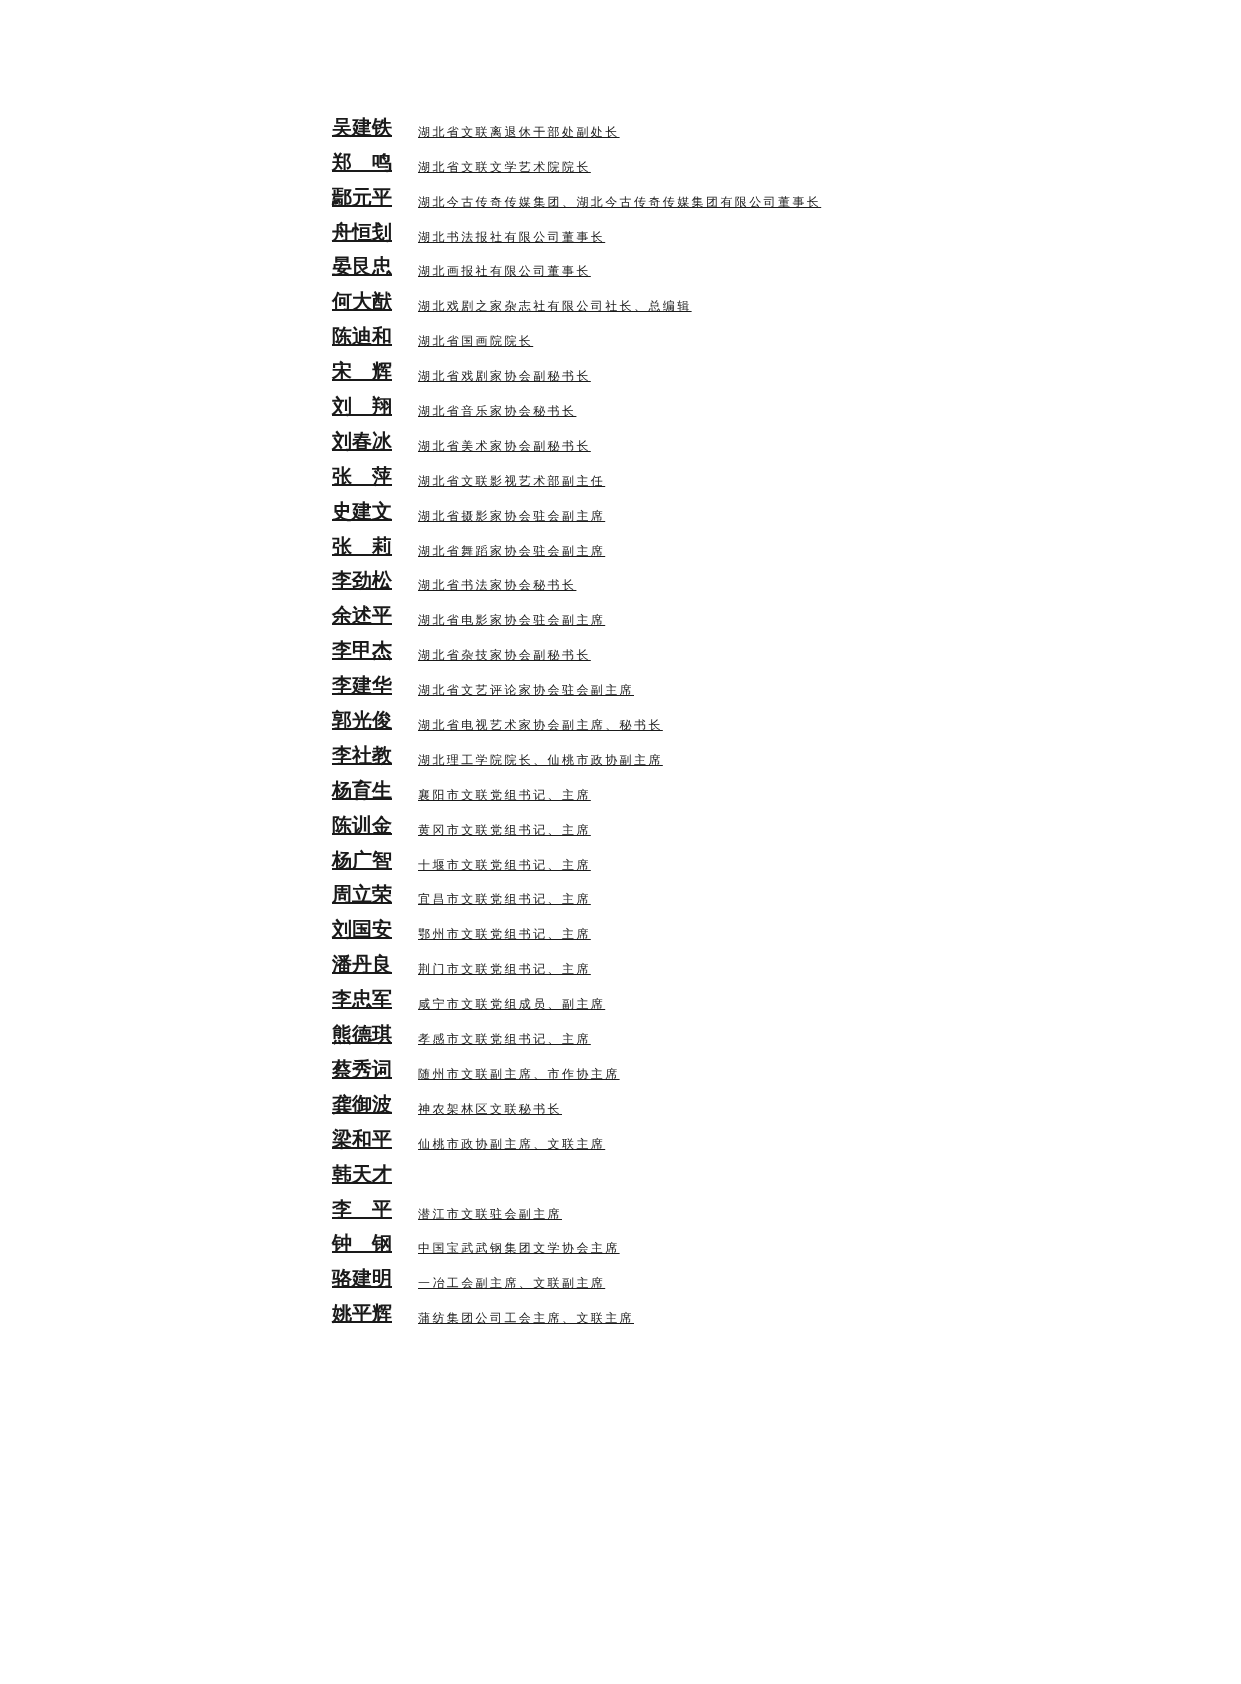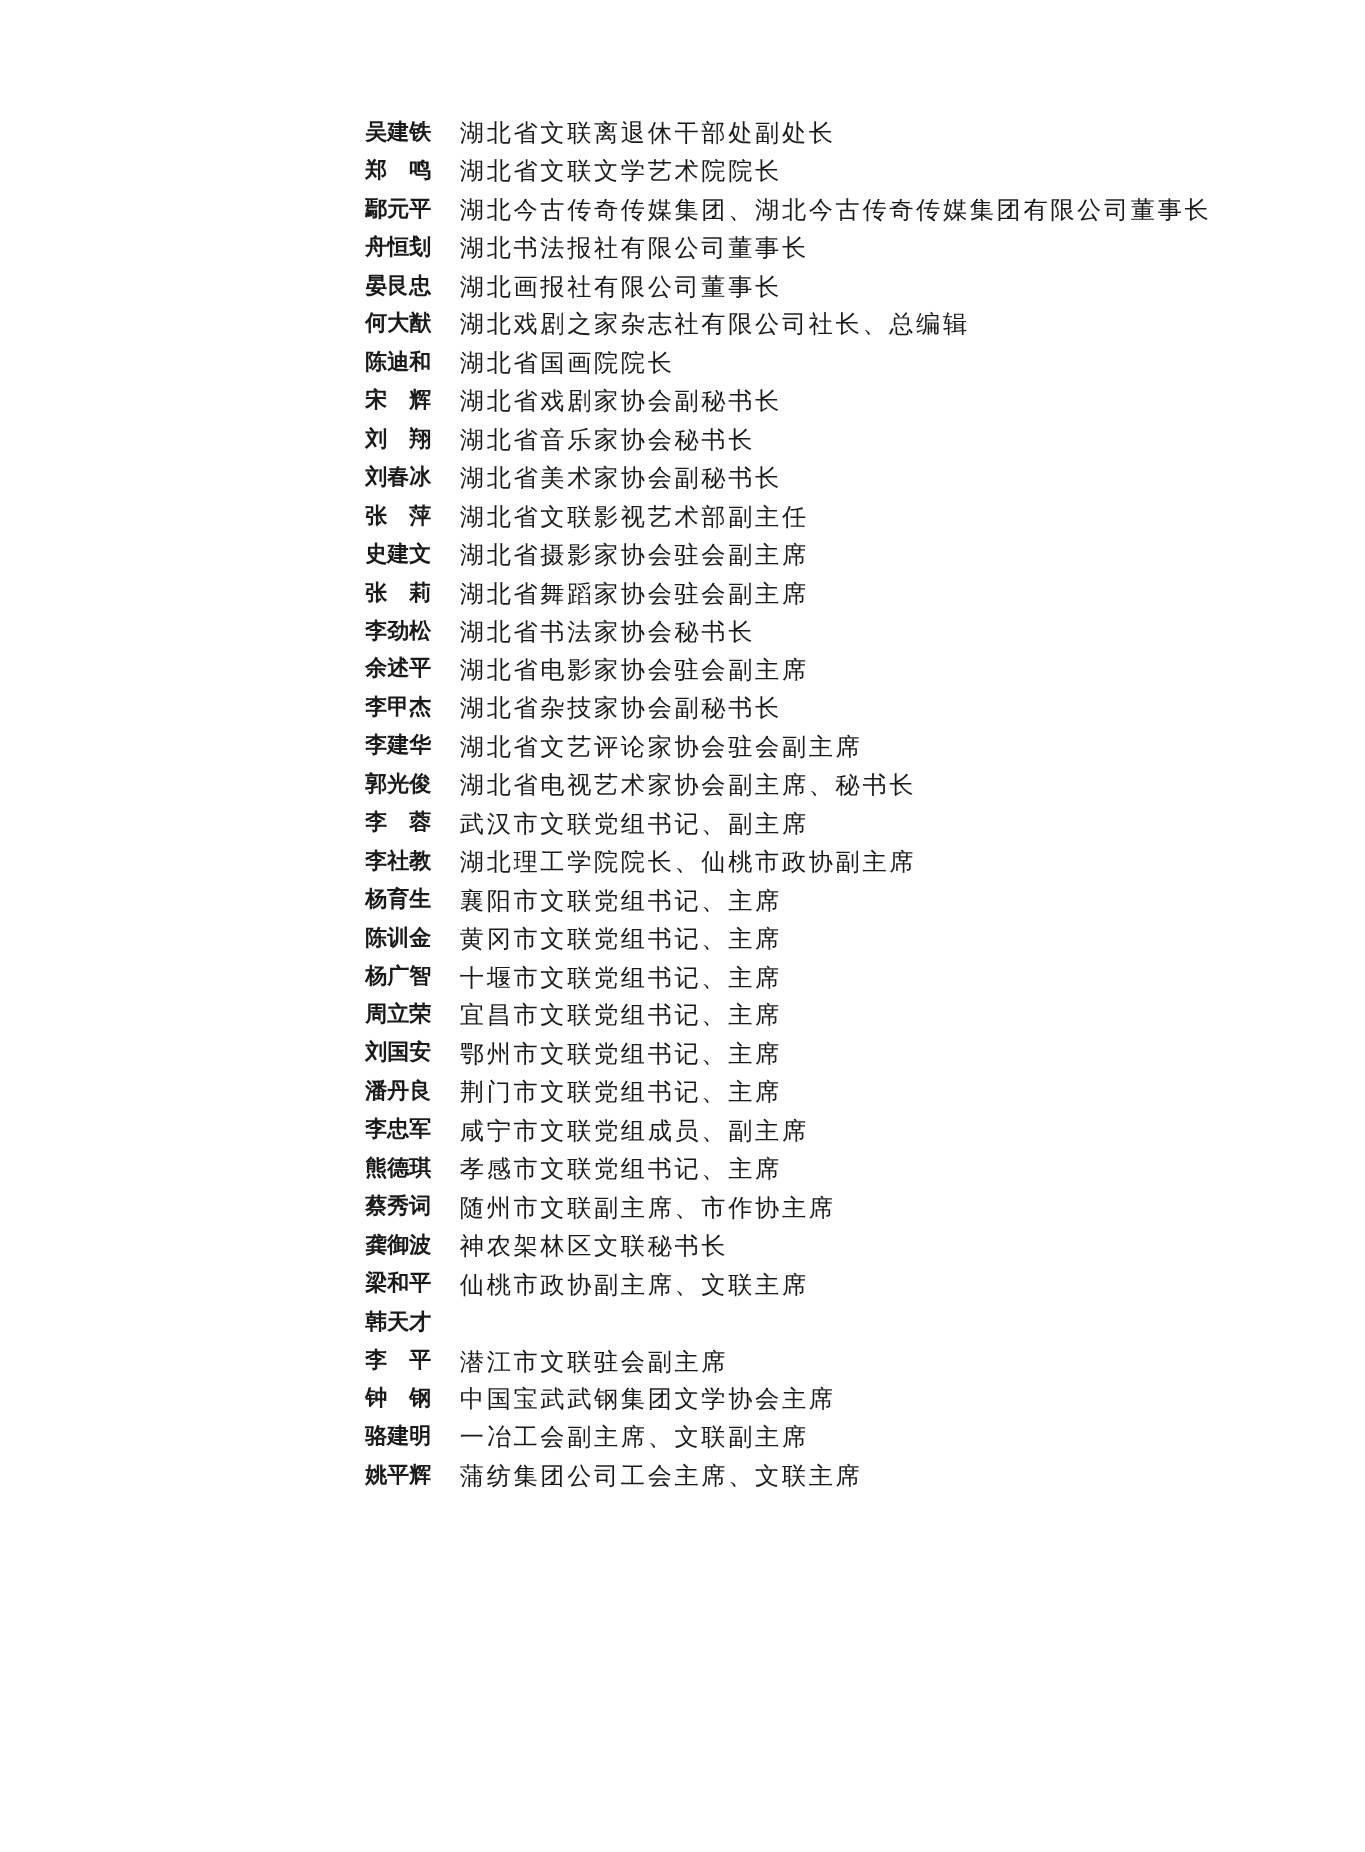--- a/index.html
+++ b/index.html
@@ -1,23 +1,23 @@
 <!DOCTYPE html>
 <html><head>
 <meta charset="utf-8">
 <style>
   html, body { margin: 0; padding: 0; background: #ffffff; }
   body { width: 1241px; height: 1684px; position: relative; overflow: hidden;
          font-family: "DejaVu Serif", "Liberation Serif", serif; color: #1a1a1a; }
   .page { position: absolute; left: 0; top: 0; width: 1241px; height: 1684px; }
   .list { position: absolute; left: 332px; top: 106px; margin: 0; padding: 0; list-style: none; }
-  .row { height: 34.9px; display: flex; align-items: flex-start; white-space: nowrap; }
+  .row { height: 34.9px; display: flex; align-items: flex-end; white-space: nowrap; text-decoration: underline; }
   .name { width: 86px; font-weight: bold; font-size: 20px; letter-spacing: 0px;
           font-family: "DejaVu Sans", "Liberation Sans", sans-serif; }
-  .title { font-size: 22px; letter-spacing: 2.4px; }
+  .title { font-size: 12px; letter-spacing: 2.4px; }
 </style>
 </head>
 <body>
 
 <div class="page">
   <ul class="list" id="entry-list">
       <li class="row">
     <span class="name">吴建铁</span>
     <span class="title">湖北省文联离退休干部处副处长</span>
   </li>
@@ -83,24 +83,20 @@
   </li>
       <li class="row">
     <span class="name">李建华</span>
     <span class="title">湖北省文艺评论家协会驻会副主席</span>
   </li>
       <li class="row">
     <span class="name">郭光俊</span>
     <span class="title">湖北省电视艺术家协会副主席、秘书长</span>
   </li>
       <li class="row">
-    <span class="name">李　蓉</span>
-    <span class="title">武汉市文联党组书记、副主席</span>
-  </li>
-      <li class="row">
     <span class="name">李社教</span>
     <span class="title">湖北理工学院院长、仙桃市政协副主席</span>
   </li>
       <li class="row">
     <span class="name">杨育生</span>
     <span class="title">襄阳市文联党组书记、主席</span>
   </li>
       <li class="row">
     <span class="name">陈训金</span>
     <span class="title">黄冈市文联党组书记、主席</span>

